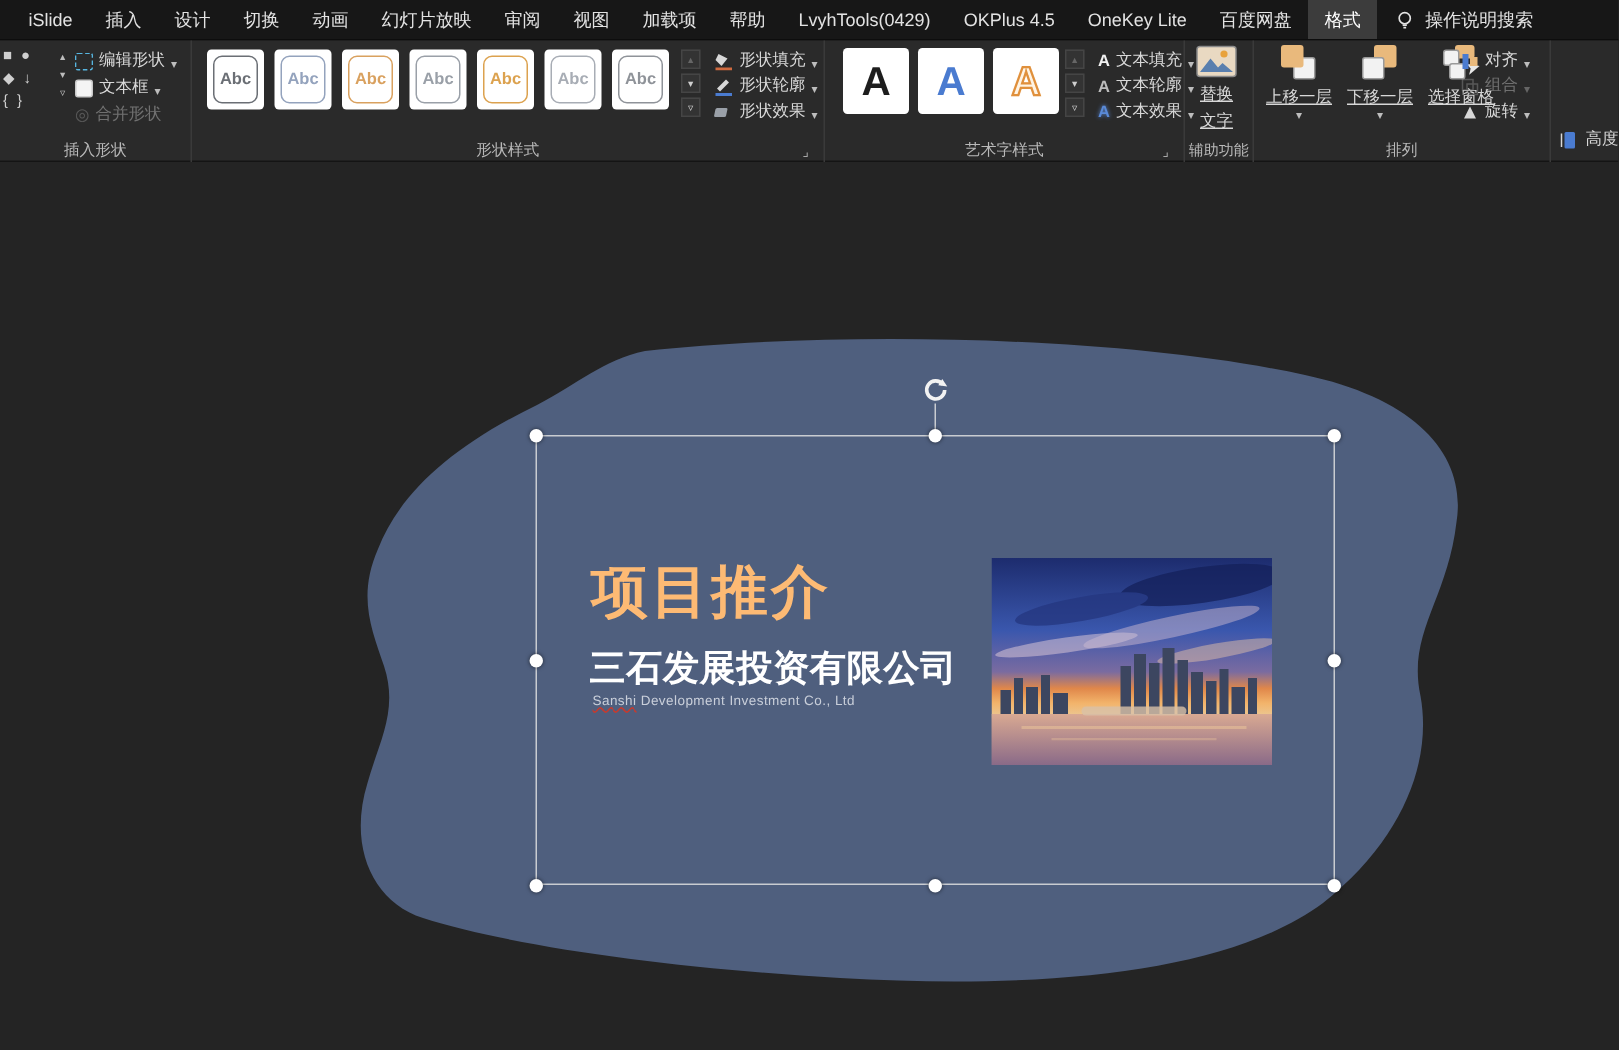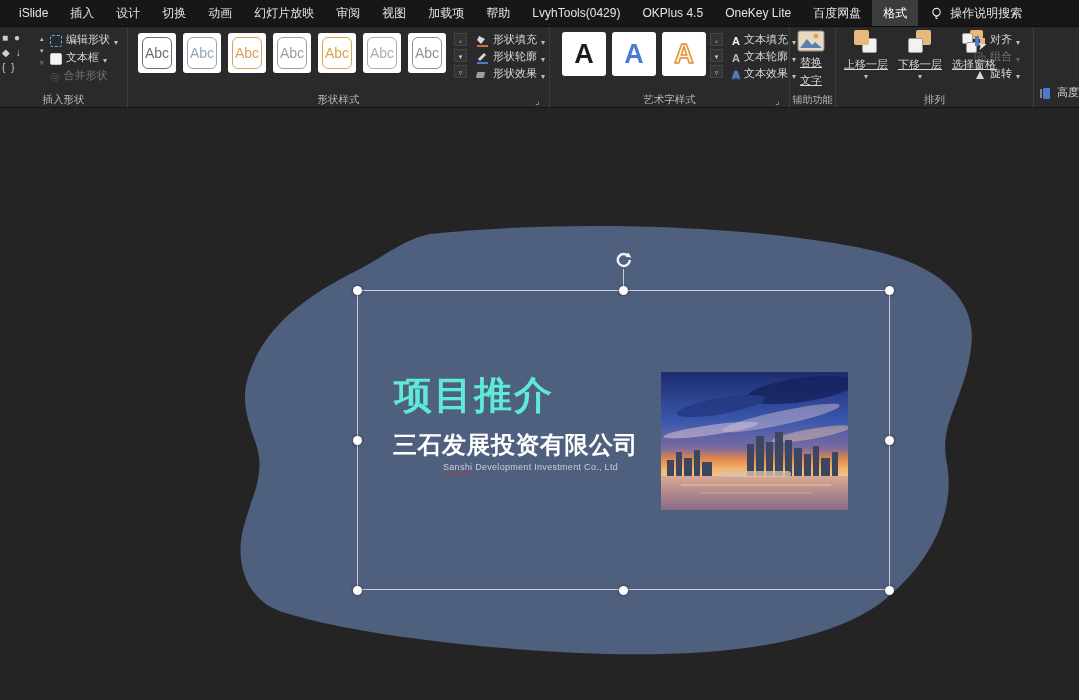--- a/index.html
+++ b/index.html
@@ -32,21 +32,21 @@
   .mini-gal { position:absolute; left:2px; top:3px; width:36px; color:#cfcfcf; }
   .mini-gal .mrow { display:flex; gap:6px; font-size:10px; line-height:15px; justify-content:flex-start; }
   .mini-scroll { position:absolute; left:40px; top:8px; display:flex; flex-direction:column; gap:5px;
                  color:#bdbdbd; font-size:7px; line-height:7px; }
 
   
   .tiles { position:absolute; left:10px; top:6px; display:flex; gap:7px; }
   .tile { width:38px; height:40px; background:#ffffff; border-radius:3px; position:relative;
           display:flex; align-items:center; justify-content:center; }
   .tile::after { content:""; position:absolute; inset:4px; border:1.5px solid var(--c); border-radius:6px; }
-  .tile span { font-size:14px; color:var(--c); position:relative; }
+  .tile span { font-size:11px; color:var(--c); position:relative;font-weight:bold; }
   .gal-scroll { position:absolute; display:flex; flex-direction:column; gap:3px; align-items:center; }
   .gal-scroll .gs { width:13px; height:13px; background:#333333; color:#cfcfcf; font-size:7px;
                     line-height:13px; text-align:center; border:1px solid #454545; }
   .gal-scroll .gs.dim { color:#666; }
 
   
   .atile { width:44px; height:44px; background:#ffffff; border-radius:3px; display:flex;
            align-items:center; justify-content:center; font-weight:bold; font-size:27px; }
   .a-black { color:#1d1d1d; }
   .a-blue  { color:#4a7bd0; }
@@ -64,26 +64,26 @@
   .cursor-arrow { position:absolute; font-size:12px; color:#e8e8e8; transform:rotate(-15deg); }
 
   .mini-ic { display:inline-block; width:12px; height:12px; border-radius:2px; }
 
   
   .canvas { position:relative; width:1079px; height:592px; background:#242424; overflow:hidden; }
   .blob-svg { position:absolute; left:0; top:0; }
   .photo { position:absolute; left:661px; top:264px; width:187px; height:138px; }
 
   .slide-title { position:absolute; left:394px; top:268px; font-size:38px; font-weight:bold;
-                 color:#5eead4; letter-spacing:2px; line-height:1.05; }
+                 color:#fdba74; letter-spacing:2px; line-height:1.05; }
   .slide-sub   { position:absolute; left:393px; top:321px; font-size:24px; font-weight:bold;
                  color:#ffffff; letter-spacing:0.5px; }
   .slide-en    { position:absolute; left:395px; top:354px; font-size:9px; color:#c9cfda; letter-spacing:0.3px; }
   .misspell { text-decoration-line:underline; text-decoration-style:wavy;
-              text-decoration-color:#c43a2f; text-decoration-thickness:1px;margin-left:48px; }
+              text-decoration-color:#c43a2f; text-decoration-thickness:1px; }
 
   .sel-border { position:absolute; left:357px; top:182px; width:533px; height:300px;
                 border:1px solid #c9ccd1; pointer-events:none; }
   .handle { position:absolute; width:9px; height:9px; background:#ffffff; border-radius:50%;
             box-shadow:0 0 3px rgba(0,0,0,.6); }
   .rot-stem { position:absolute; left:623px; top:161px; width:1px; height:21px; background:#c9ccd1; }
   .rot-icon { position:absolute; left:614px; top:142px; }
 </style>
 </head>
 <body>

